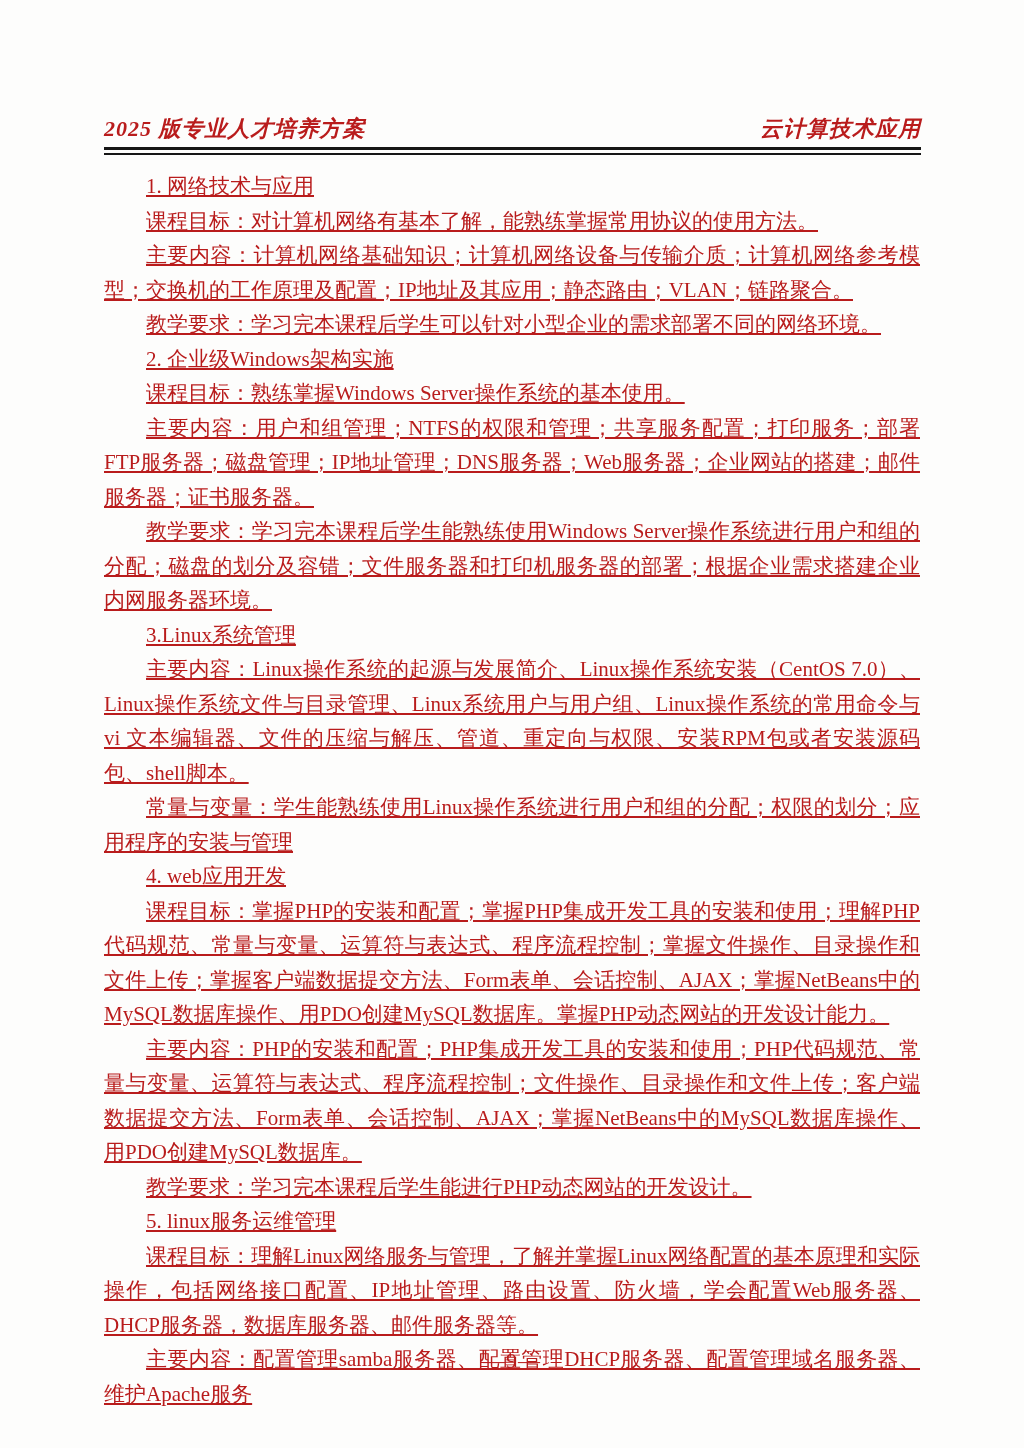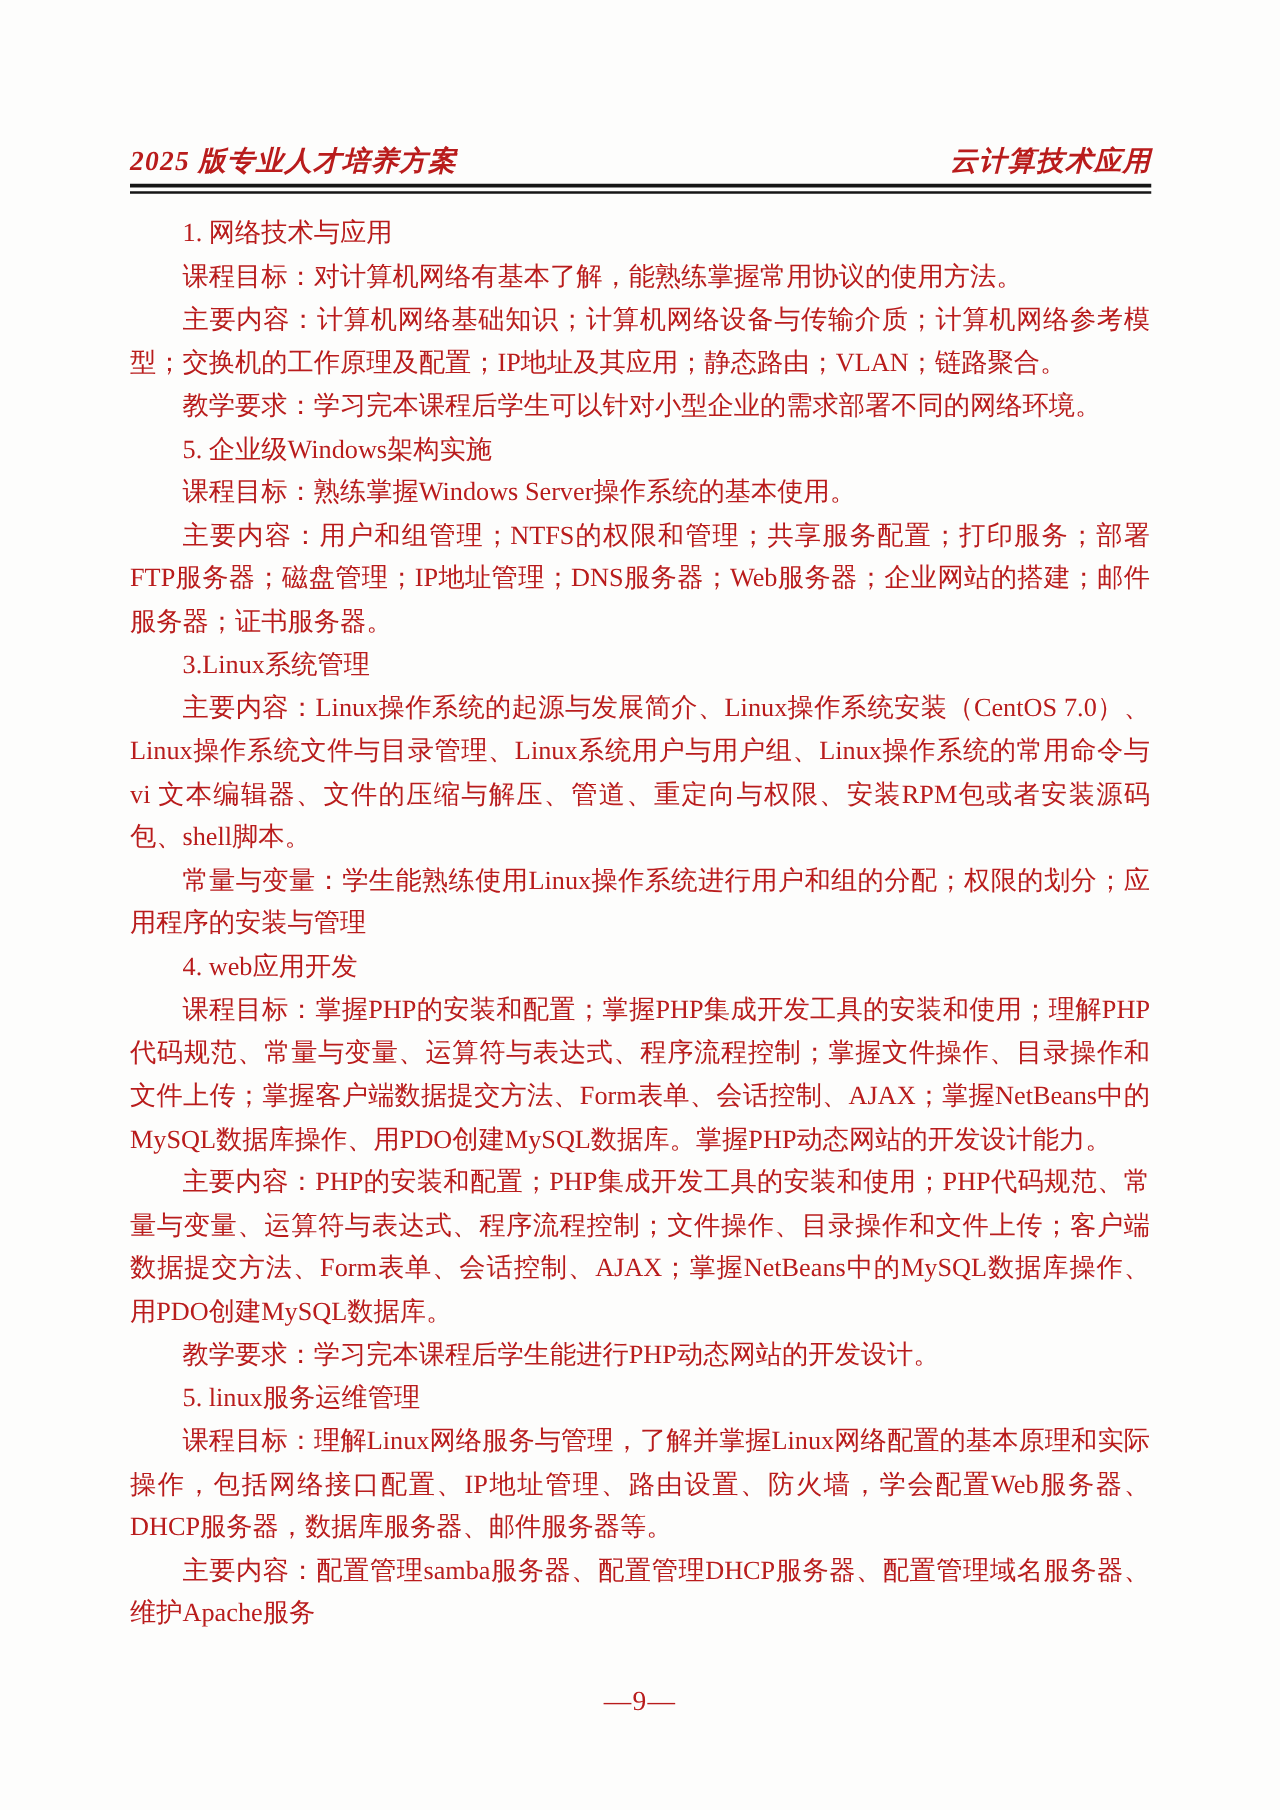--- a/index.html
+++ b/index.html
@@ -45,20 +45,21 @@
     left: 104px;
     width: 816px;
     top: 169px;
     font-size: 21px;
     line-height: 34.5px;
     text-align: justify;
   }
   .para {
     margin: 0;
     text-indent: 2em;
+    text-decoration: underline;
   }
   .footer {
     position: absolute;
     left: 0;
     right: 0;
     top: 1348px;
     text-align: center;
     font-size: 22px;
     letter-spacing: 1px;
   }
@@ -73,23 +74,24 @@
     <span>云计算技术应用</span>
   </div>
 
   <div class="header-rule" style="border-top-color: rgb(22, 22, 22); border-bottom-color: rgb(22, 22, 22);"></div>
 
   <div class="content" id="sections-container">
       <div class="para">1. 网络技术与应用</div>
       <div class="para">课程目标：对计算机网络有基本了解，能熟练掌握常用协议的使用方法。</div>
       <div class="para">主要内容：计算机网络基础知识；计算机网络设备与传输介质；计算机网络参考模型；交换机的工作原理及配置；IP地址及其应用；静态路由；VLAN；链路聚合。</div>
       <div class="para">教学要求：学习完本课程后学生可以针对小型企业的需求部署不同的网络环境。</div>
-      <div class="para">5. 企业级Windows架构实施</div>
+      <div class="para">2. 企业级Windows架构实施</div>
       <div class="para">课程目标：熟练掌握Windows Server操作系统的基本使用。</div>
       <div class="para">主要内容：用户和组管理；NTFS的权限和管理；共享服务配置；打印服务；部署FTP服务器；磁盘管理；IP地址管理；DNS服务器；Web服务器；企业网站的搭建；邮件服务器；证书服务器。</div>
+      <div class="para">教学要求：学习完本课程后学生能熟练使用Windows Server操作系统进行用户和组的分配；磁盘的划分及容错；文件服务器和打印机服务器的部署；根据企业需求搭建企业内网服务器环境。</div>
       <div class="para">3.Linux系统管理</div>
       <div class="para">主要内容：Linux操作系统的起源与发展简介、Linux操作系统安装（CentOS 7.0）、Linux操作系统文件与目录管理、Linux系统用户与用户组、Linux操作系统的常用命令与vi 文本编辑器、文件的压缩与解压、管道、重定向与权限、安装RPM包或者安装源码包、shell脚本。</div>
       <div class="para">常量与变量：学生能熟练使用Linux操作系统进行用户和组的分配；权限的划分；应用程序的安装与管理</div>
       <div class="para">4. web应用开发</div>
       <div class="para">课程目标：掌握PHP的安装和配置；掌握PHP集成开发工具的安装和使用；理解PHP代码规范、常量与变量、运算符与表达式、程序流程控制；掌握文件操作、目录操作和文件上传；掌握客户端数据提交方法、Form表单、会话控制、AJAX；掌握NetBeans中的MySQL数据库操作、用PDO创建MySQL数据库。掌握PHP动态网站的开发设计能力。</div>
       <div class="para">主要内容：PHP的安装和配置；PHP集成开发工具的安装和使用；PHP代码规范、常量与变量、运算符与表达式、程序流程控制；文件操作、目录操作和文件上传；客户端数据提交方法、Form表单、会话控制、AJAX；掌握NetBeans中的MySQL数据库操作、用PDO创建MySQL数据库。</div>
       <div class="para">教学要求：学习完本课程后学生能进行PHP动态网站的开发设计。</div>
       <div class="para">5. linux服务运维管理</div>
       <div class="para">课程目标：理解Linux网络服务与管理，了解并掌握Linux网络配置的基本原理和实际操作，包括网络接口配置、IP地址管理、路由设置、防火墙，学会配置Web服务器、DHCP服务器，数据库服务器、邮件服务器等。</div>
       <div class="para">主要内容：配置管理samba服务器、配置管理DHCP服务器、配置管理域名服务器、维护Apache服务</div>

